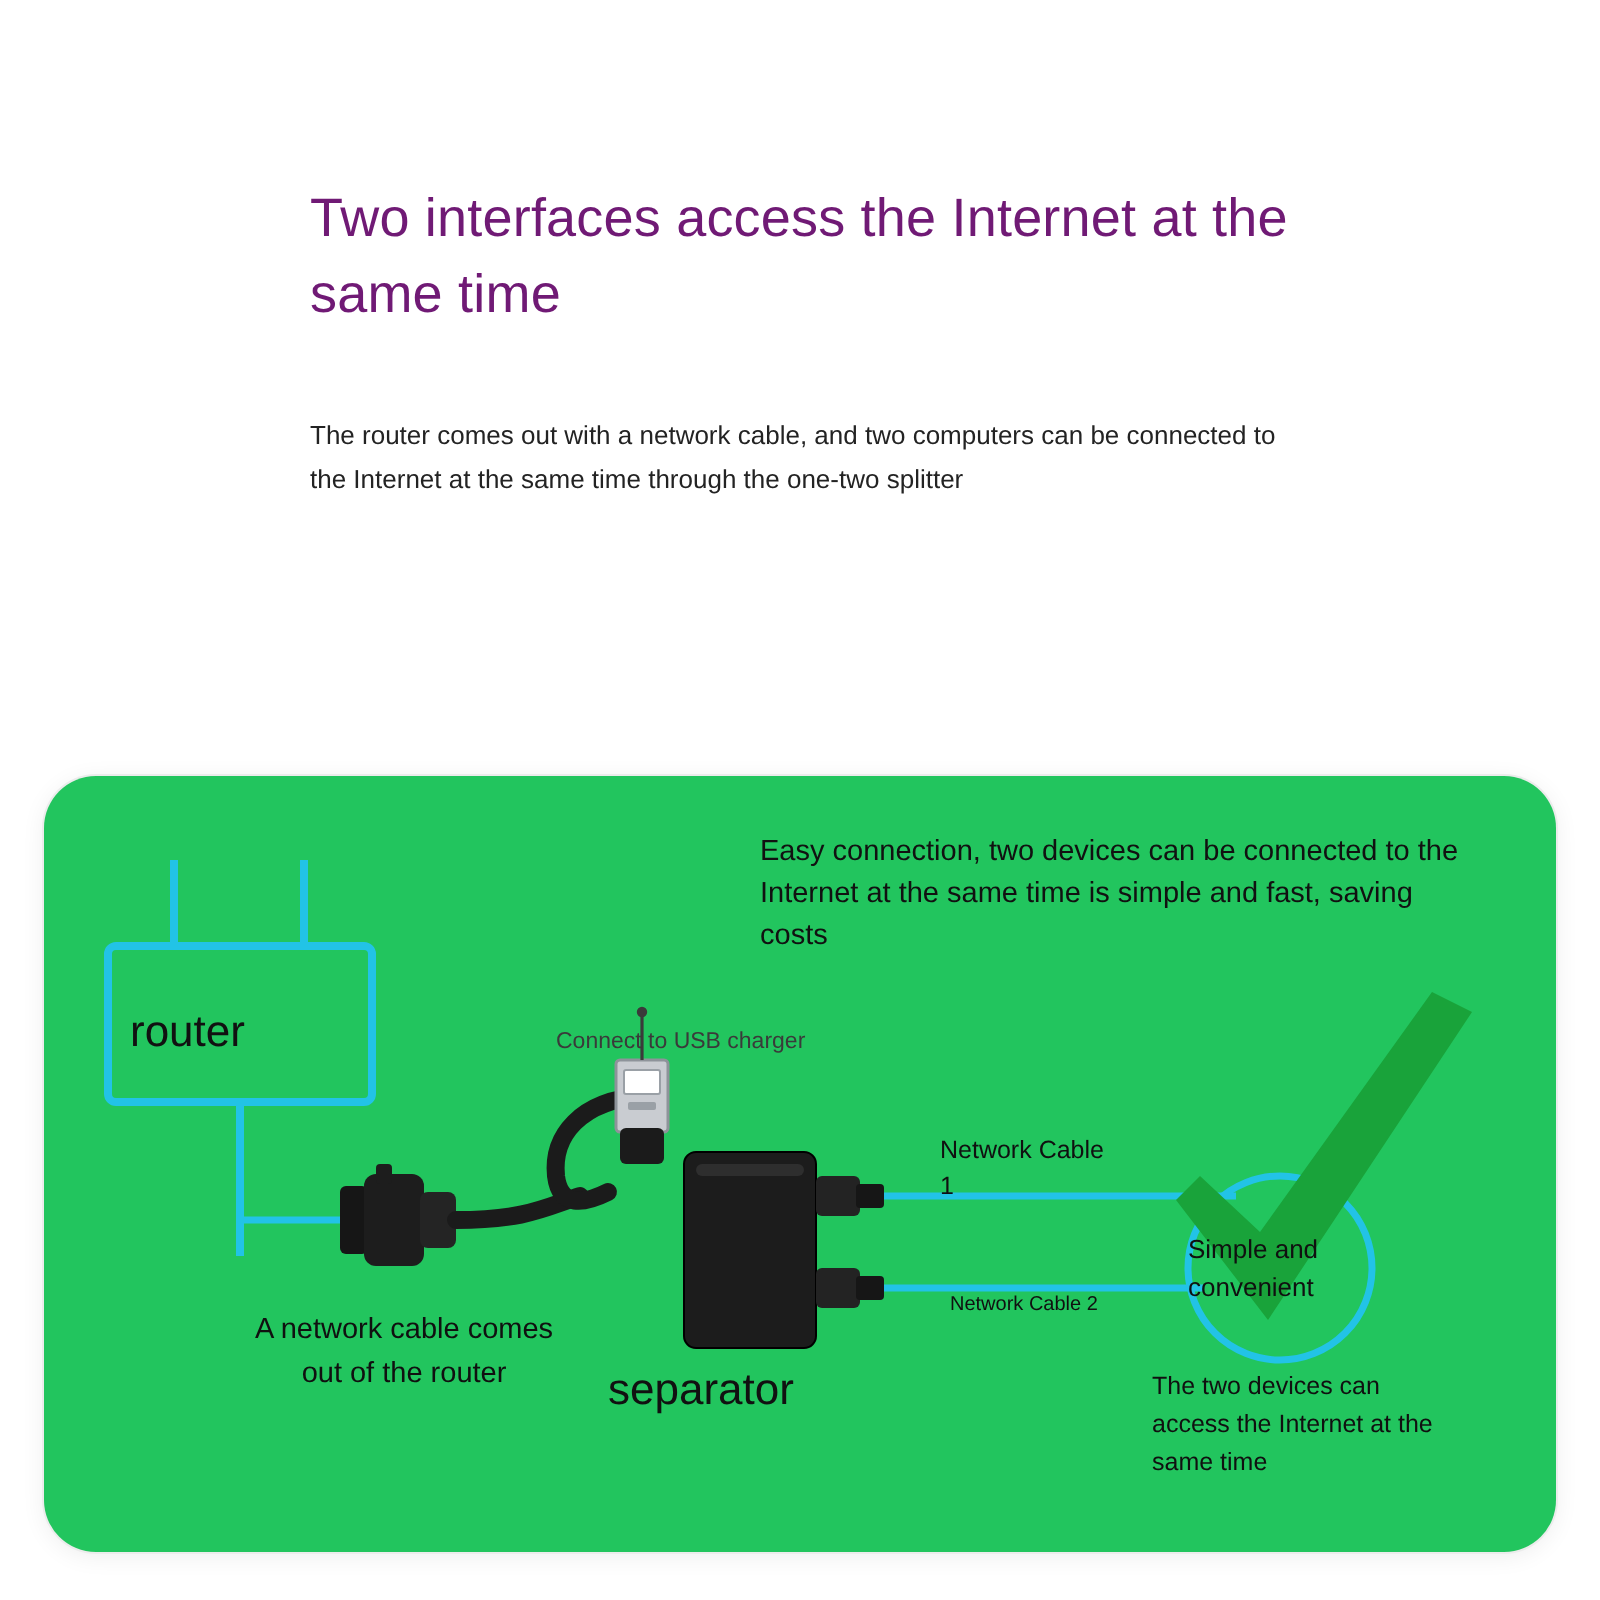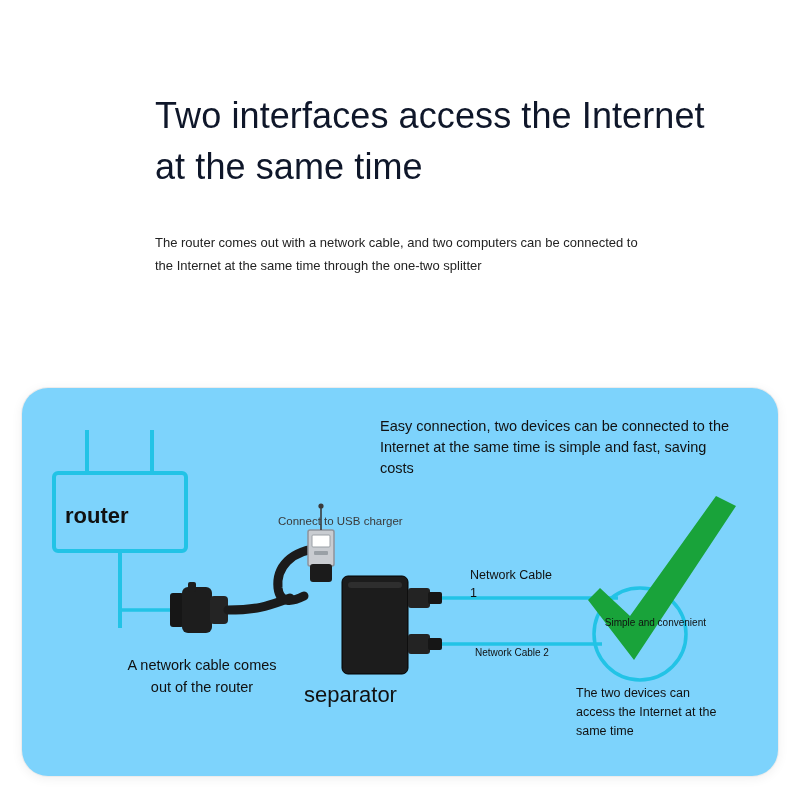--- a/index.html
+++ b/index.html
@@ -17,44 +17,44 @@
   }
 
   
   .header {
     position: absolute;
     left: 155px;
     top: 90px;
     width: 560px;
   }
   .headline {
-    font-size: 36px;
+    font-size: 27px;
     line-height: 1.42;
     font-weight: 400;
-    color: #0f172a;
+    color: #701a75;
     letter-spacing: 0.1px;
     margin: 0;
   }
   .subline {
     margin: 0;
     margin-top: 40px;
     font-size: 13px;
     line-height: 1.75;
     color: #232323;
     max-width: 500px;
   }
 
   
   .card {
     position: absolute;
     left: 22px;
     top: 388px;
     width: 756px;
     height: 388px;
-    background: #7dd3fc;
+    background: #22c55e;
     border-radius: 26px;
     box-shadow: 0 0 0 1px #ececec, 0 2px 12px rgba(0,0,0,0.07);
     overflow: hidden;
   }
   .card svg {
     position: absolute;
     left: 0;
     top: 0;
   }
 
@@ -70,21 +70,20 @@
     top: 28px;
     width: 360px;
     font-size: 14.5px;
     color: #111;
   }
   .t-router {
     left: 43px;
     top: 112px;
     font-size: 22px;
     color: #111;
-    font-weight: bold;
   }
   .t-usb {
     left: 232px;
     top: 125px;
     font-size: 11.5px;
     color: #3a3a3a;
     margin-left: 24px;
   }
   .t-nc1 {
     left: 448px;
@@ -95,22 +94,22 @@
   .t-nc2 {
     left: 453px;
     top: 258px;
     font-size: 10px;
     width: 90px;
   }
   .t-simple {
     left: 572px;
     top: 228px;
     width: 112px;
-    font-size: 10px;
-    text-align: right;
+    font-size: 13px;
+    text-align: left;
   }
   .t-twodev {
     left: 554px;
     top: 296px;
     width: 150px;
     font-size: 12.5px;
     line-height: 1.5;
   }
   .t-netcable {
     left: 95px;

